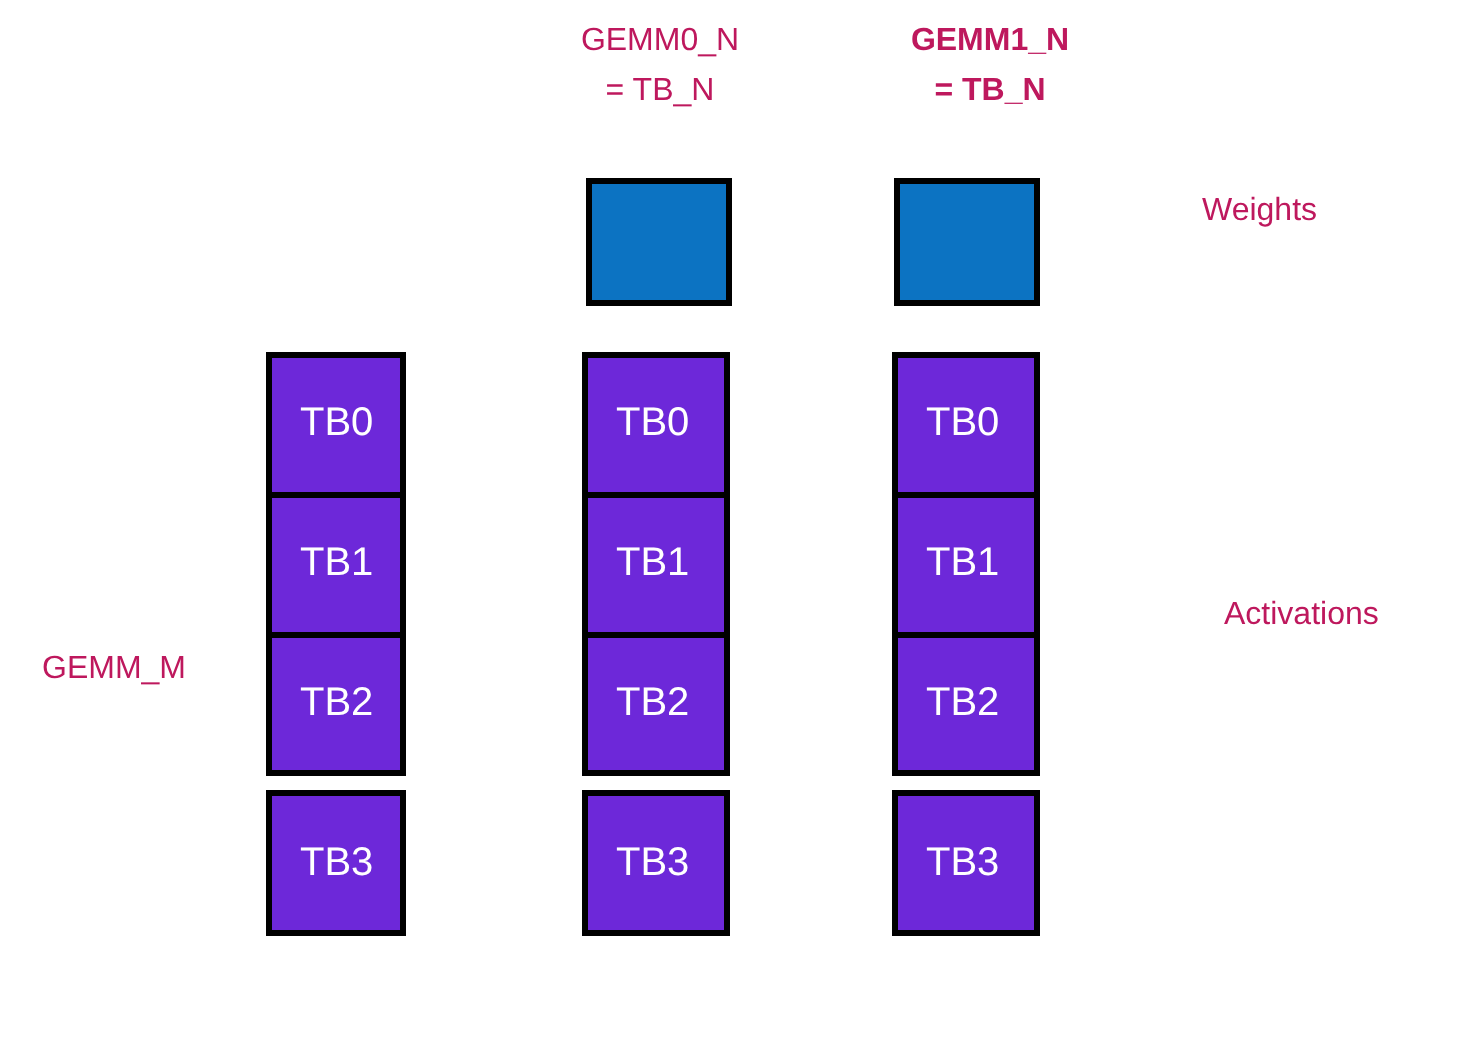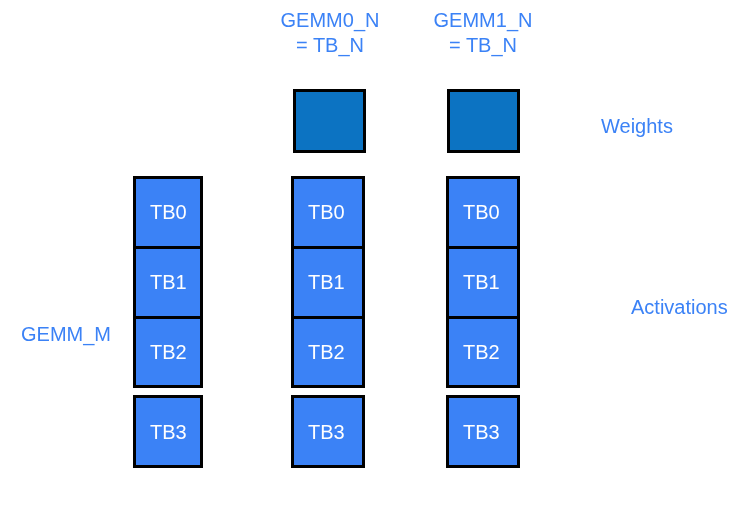--- a/index.html
+++ b/index.html
@@ -15,22 +15,22 @@
     position: relative;
     width: 742px;
     height: 529px;
     background: #ffffff;
     overflow: hidden;
   }
 
   
   .label {
     position: absolute;
-    color: #3b82f6;
-    font-size: 20px;
+    color: #be185d;
+    font-size: 16px;
     line-height: 25px;
     white-space: pre;
     font-family: "Liberation Sans", sans-serif;
   }
   .label.center { text-align: center; }
   .label.two-line { line-height: 25px; }
 
   
   .weight-tile {
     position: absolute;
@@ -41,21 +41,21 @@
 
   
   .act-column {
     position: absolute;
     display: flex;
     flex-direction: column;
     box-sizing: border-box;
   }
   .act-cell {
     position: relative;
-    background: #3b82f6;
+    background: #6d28d9;
     border: 3px solid #000000;
     box-sizing: border-box;
     flex: 1 1 0;
     margin-bottom: -3px;
   }
   .act-cell:last-child { margin-bottom: 0; margin-top: 10px; }
   .act-cell-label {
     position: absolute;
     left: 14px;
     top: 50%;
@@ -68,30 +68,30 @@
   }
 </style>
 </head>
 <body>
 
 <div id="canvas">
 
   <div class="label center two-line" style="left:255px; top:8px; width:150px;">GEMM0_N
 = TB_N</div>
 
-  <div class="label center two-line" style="left:408px; top:8px; width:150px;">GEMM1_N
+  <div class="label center two-line" style="left:420px; top:8px; width:150px;font-weight:bold;">GEMM1_N
 = TB_N</div>
 
   <div class="weight-tile" style="left:293px; top:89px; width:73px; height:64px;"></div>
 
   <div class="weight-tile" style="left:447px; top:89px; width:73px; height:64px;"></div>
 
-  <div class="label" style="left:601px; top:114px;">Weights</div>
+  <div class="label" style="left:601px; top:93px;">Weights</div>
 
-  <div class="label" style="left:631px; top:295px;text-align:right;">Activations</div>
+  <div class="label" style="left:612px; top:295px;text-align:right;">Activations</div>
 
   <div class="label" style="left:21px; top:322px;">GEMM_M</div>
 
   <div class="act-column" style="left:133px; top:176px; width:70px; height:292px;">
     <div class="act-cell">
       <span class="act-cell-label">TB0</span>
     </div>
     <div class="act-cell">
       <span class="act-cell-label">TB1</span>
     </div>

